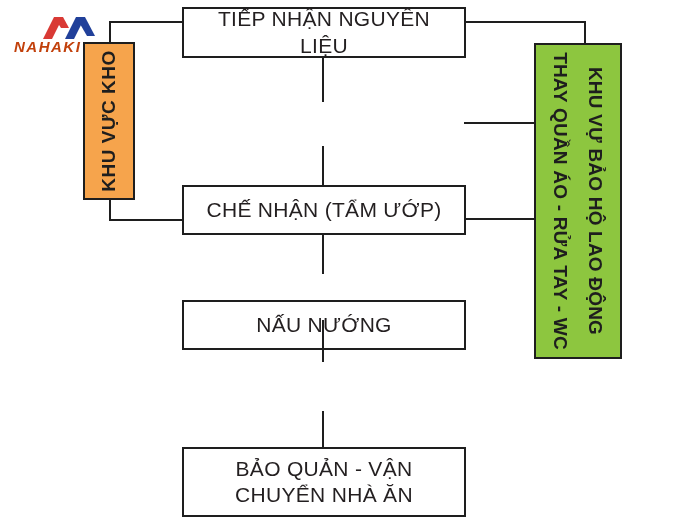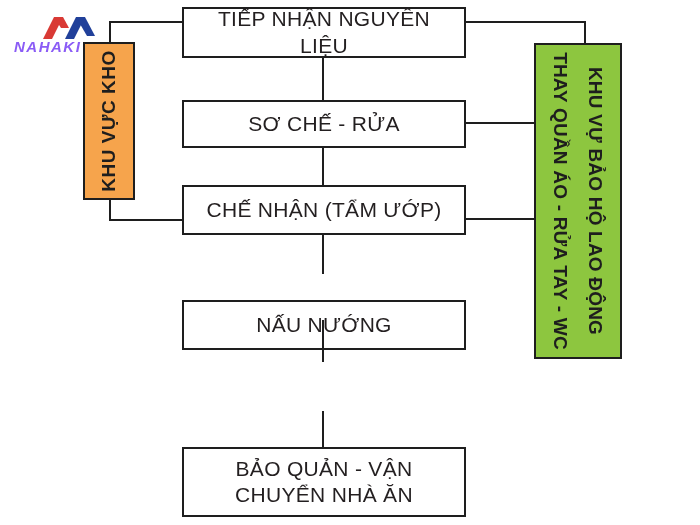--- a/index.html
+++ b/index.html
@@ -45,43 +45,40 @@
     font-weight:600;color:#1e1e1e;
   }
   #zone-storage .rot{transform:translate(-50%,-50%) rotate(-90deg);font-size:19px;letter-spacing:0.5px;}
   #zone-protection .rot{transform:translate(-50%,-50%) rotate(90deg);font-size:19px;line-height:1.85;letter-spacing:0.2px;}
   #zone-protection .rot span{display:block;}
   
   #logo{position:absolute;left:12px;top:12px;width:92px;height:46px;}
   #logo-icon{position:absolute;left:30px;top:0;}
   #logo-text{
     position:absolute;left:2px;top:26px;font-size:15px;font-weight:700;
-    letter-spacing:1.5px;color:#8b5cf6;font-style:italic;
+    letter-spacing:1.5px;color:#c2410c;font-style:italic;
   }
 </style>
 </head>
 <body>
 
 <div id="stage">
 
   <div id="logo">
     <svg id="logo-icon" width="54" height="28" viewBox="0 0 54 28">
       <path fill="#D93A35" d="M1 27 L12 5 L21 5 L10 27 Z"></path>
       <path fill="#D93A35" d="M12 5 L21 5 L27 16 L19 16 Z"></path>
       <path fill="#21409A" d="M23 27 L34 5 L43 5 L32 27 Z"></path>
       <path fill="#21409A" d="M34 5 L43 5 L53 24 L45 24 Z"></path>
     </svg>
     <div id="logo-text">NAHAKI</div>
   </div>
 
   <div class="box step" id="step-1">
     <span>TIẾP NHẬN NGUYÊN LIỆU</span>
-  </div>
-  <div class="box step" id="step-2">
-    <span>SƠ CHẾ - RỬA</span>
   </div>
   <div class="box step" id="step-3">
     <span>CHẾ NHẬN (TẨM ƯỚP)</span>
   </div>
   <div class="box step" id="step-4">
     <span>NẤU NƯỚNG</span>
   </div>
   <div class="box step" id="step-6">
     <span>BẢO QUẢN - VẬN CHUYỂN NHÀ ĂN</span>
   </div>

